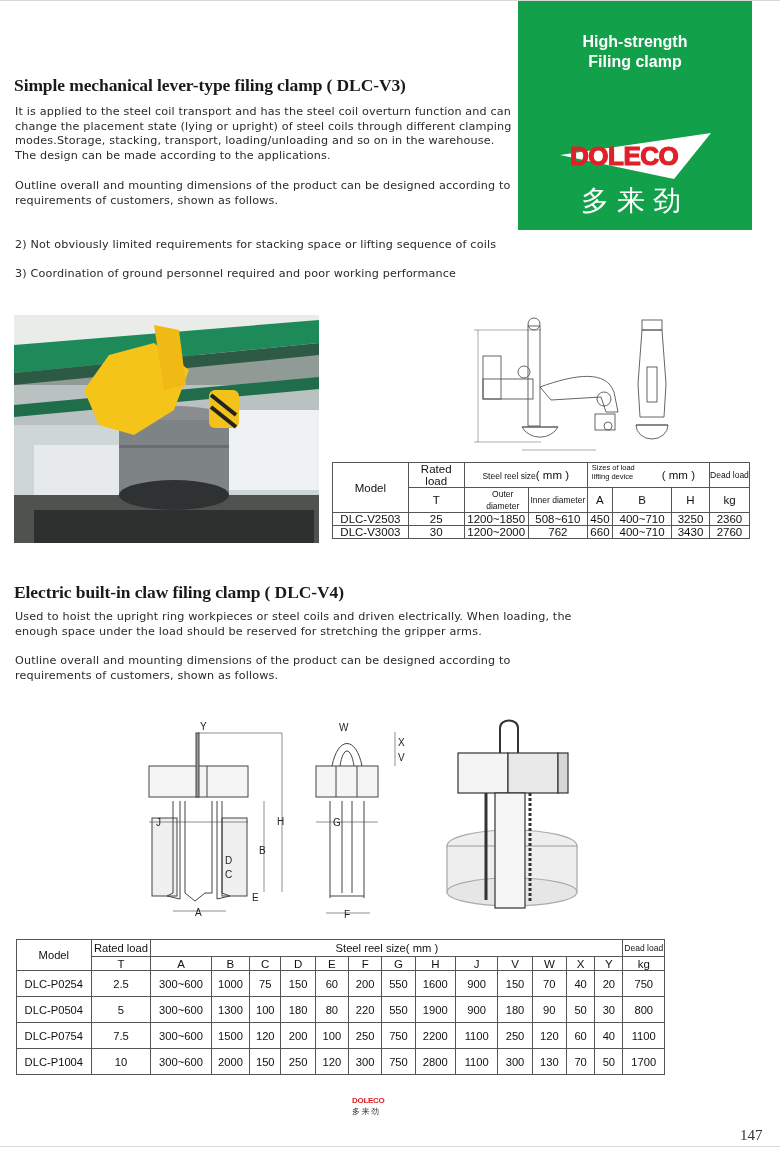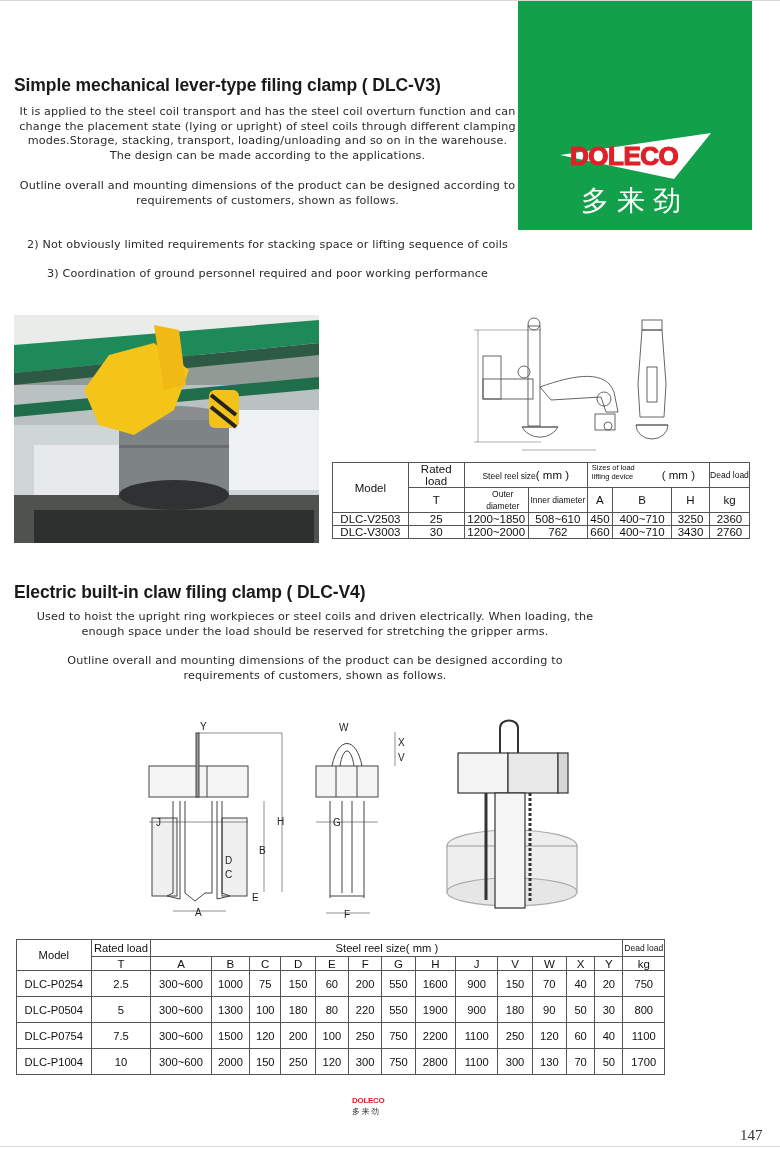--- a/index.html
+++ b/index.html
@@ -6,22 +6,22 @@
   html, body { width: 780px; height: 1149px; background: #fff; overflow: hidden; }
   body { position: relative; font-family: "DejaVu Sans", "Liberation Sans", sans-serif; color: #222; }
   .top-rule { position: absolute; left: 0; top: 0; width: 780px; height: 1px; background: #d8d8d8; }
   .bottom-rule { position: absolute; left: 0; top: 1146px; width: 780px; height: 1px; background: #d8d8d8; }
 
   .green-box { position: absolute; left: 518px; top: 1px; width: 234px; height: 229px; background: #12a04a; color: #fff; }
   .green-box .gb-title { position: absolute; left: 0; top: 31px; width: 234px; text-align: center; font-family: "Liberation Sans", sans-serif; font-weight: bold; font-size: 16px; line-height: 20px; }
   .green-box .logo-wrap { position: absolute; left: 38px; top: 130px; width: 160px; height: 50px; }
   .green-box .cn { position: absolute; left: 0; top: 183px; width: 234px; text-align: center; font-size: 28px; letter-spacing: 8px; color: #fff; line-height: 34px; }
 
-  .h1 { position: absolute; left: 14px; font-family: Liberation Sans, sans-serif; font-weight: bold; font-size: 17.5px; color: #1a1a1a; letter-spacing: -0.1px; }
-  .para { position: absolute; left: 15px; font-size: 11.2px; line-height: 14.7px; color: #2a2a2a; letter-spacing: 0.15px; white-space: pre-line; text-align: center; }
+  .h1 { position: absolute; left: 14px; font-family: Liberation Serif, serif; font-weight: bold; font-size: 17.5px; color: #1a1a1a; letter-spacing: -0.1px; }
+  .para { position: absolute; left: 15px; font-size: 11.2px; line-height: 14.7px; color: #2a2a2a; letter-spacing: 0.15px; white-space: pre-line; }
 
   .photo { position: absolute; left: 14px; top: 315px; width: 305px; height: 228px; overflow: hidden; background: #5e7a6a; }
 
   .drawing1 { position: absolute; left: 456px; top: 312px; width: 240px; height: 148px; }
   .drawing2 { position: absolute; left: 140px; top: 718px; width: 300px; height: 205px; }
   .drawing3 { position: absolute; left: 440px; top: 718px; width: 145px; height: 200px; }
 
   table { border-collapse: collapse; font-family: "Liberation Sans", sans-serif; color: #111; }
   td, th { border: 1px solid #555; text-align: center; font-weight: normal; padding: 0; }
 
@@ -42,20 +42,24 @@
   .footer-logo .fl-brand { font-family: "Liberation Sans", sans-serif; font-weight: bold; font-size: 8px; color: #e02020; letter-spacing: -0.3px; }
   .footer-logo .fl-cn { font-size: 8px; color: #333; letter-spacing: 1.5px; margin-top: 1px; }
   .page-num { position: absolute; left: 740px; top: 1127px; font-family: "Liberation Serif", serif; font-size: 15px; color: #333; }
 </style>
 </head>
 <body>
 
 <div class="top-rule"></div>
 
 <div class="green-box">
+  <div class="gb-title">
+    <div>High-strength</div>
+    <div>Filing clamp</div>
+  </div>
   <div class="logo-wrap">
     <svg width="160" height="50" viewBox="0 0 160 50">
       <polygon points="4,24 155,2 118,48" fill="#ffffff"></polygon>
     </svg>
     <div style="position:absolute;left:14px;top:10px;font-family:'Liberation Sans',sans-serif;font-weight:bold;font-size:26px;color:#e02028;letter-spacing:-0.5px;-webkit-text-stroke:1.2px #e02028;">DOLECO</div>
   </div>
   <div class="cn">多来劲</div>
 </div>
 
 <div class="h1" style="top:75px;">Simple mechanical lever-type filing clamp ( DLC-V3)</div>

